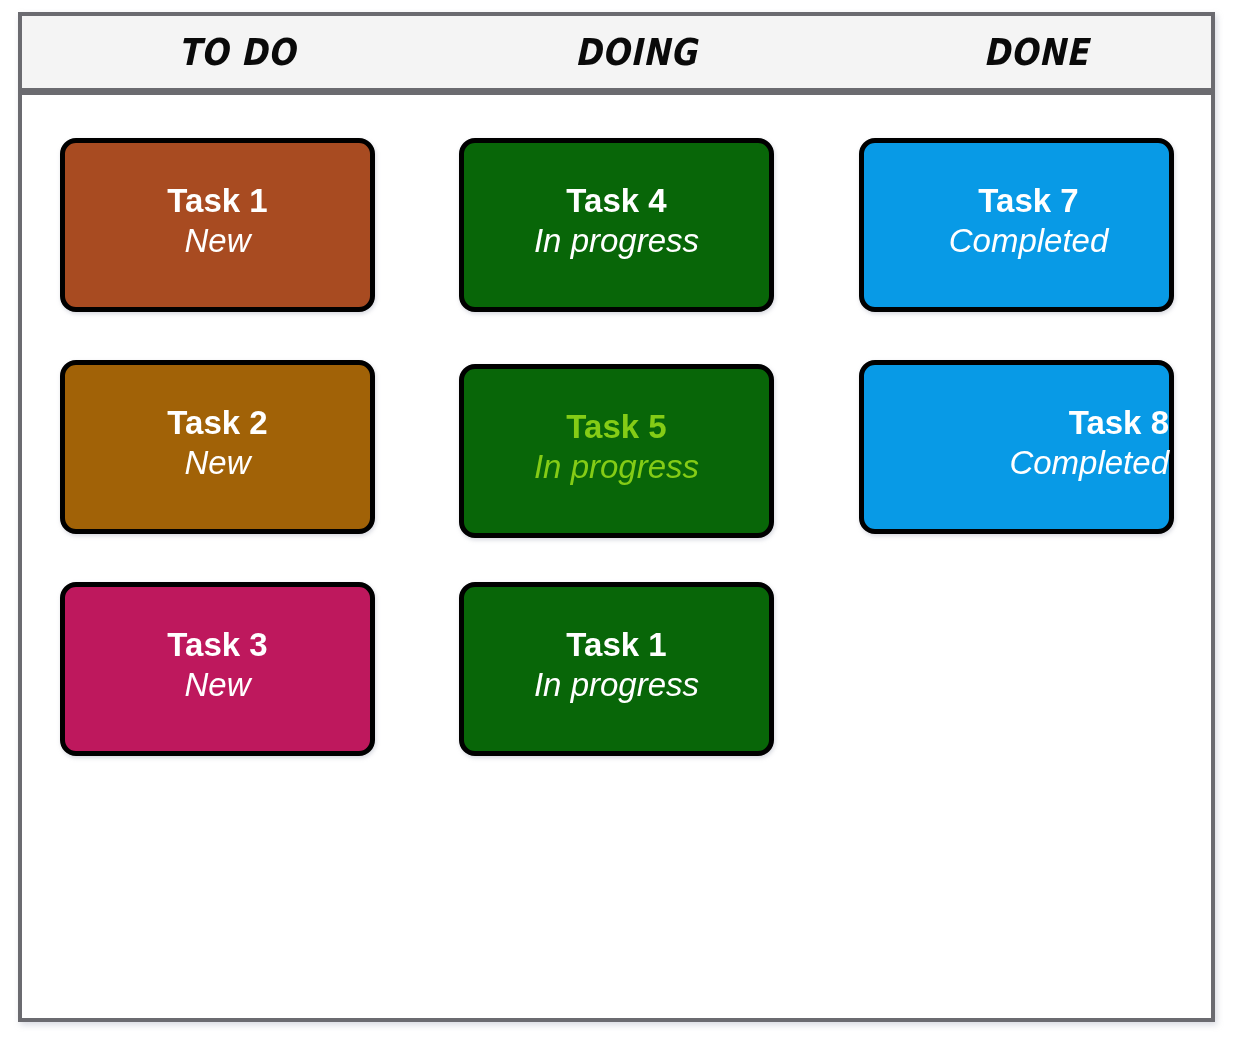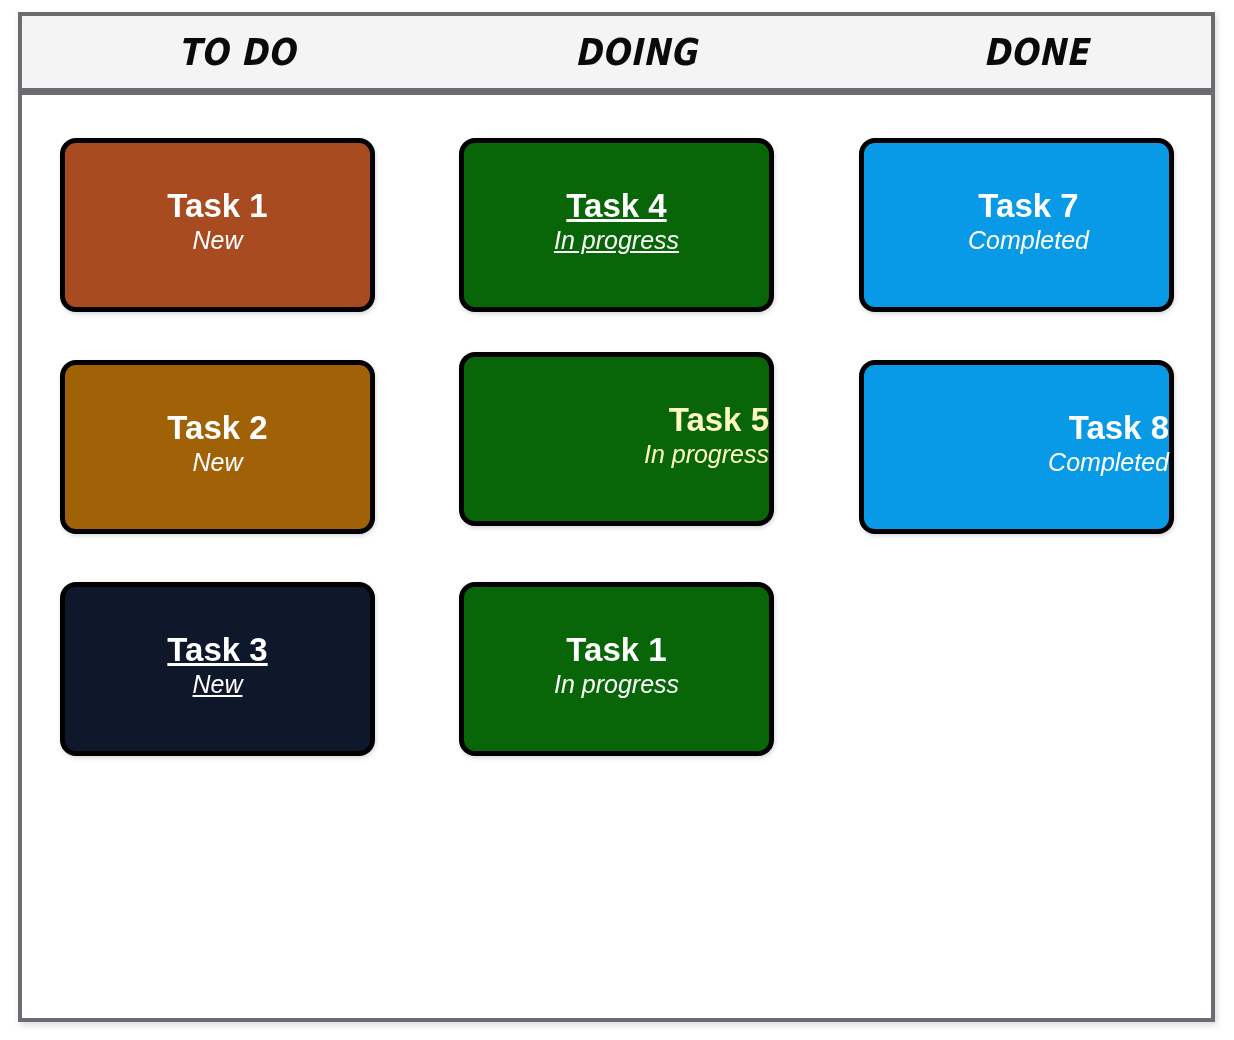--- a/index.html
+++ b/index.html
@@ -96,21 +96,21 @@
     filter: drop-shadow(1px 2px 2px rgba(120,125,150,0.30));
   }
   .card-title {
     font-size: 33px;
     font-weight: bold;
     line-height: 1.16;
     letter-spacing: 0px;
     text-align: center;
   }
   .card-status {
-    font-size: 25px;
+    font-size: 33px;
     font-style: italic;
     font-weight: normal;
     line-height: 1.16;
     text-align: center;
     margin-top: 1px;
   }
 </style>
 </head>
 <body>
 
@@ -128,29 +128,29 @@
 
 <div id="cards-layer">
     <div class="card" style="left: 42px; top: 126px; background: rgb(168, 75, 33); border-color: rgb(0, 0, 0); color: rgb(255, 255, 255);">
       <div class="card-title">Task 1</div>
       <div class="card-status">New</div>
     </div>
     <div class="card" style="left: 42px; top: 348px; background: #a16207; border-color: rgb(0, 0, 0); color: rgb(255, 255, 255);">
       <div class="card-title">Task 2</div>
       <div class="card-status">New</div>
     </div>
-    <div class="card" style="left: 42px; top: 570px; background: #0f172a; border-color: rgb(0, 0, 0); color: rgb(255, 255, 255); text-decoration: underline;">
+    <div class="card" style="left: 42px; top: 570px; background: #be185d; border-color: rgb(0, 0, 0); color: rgb(255, 255, 255);">
       <div class="card-title">Task 3</div>
       <div class="card-status">New</div>
     </div>
-    <div class="card" style="left: 441px; top: 126px; background: rgb(8, 102, 8); border-color: rgb(0, 0, 0); color: rgb(255, 255, 255); text-decoration: underline;">
+    <div class="card" style="left: 441px; top: 126px; background: rgb(8, 102, 8); border-color: rgb(0, 0, 0); color: rgb(255, 255, 255);">
       <div class="card-title">Task 4</div>
       <div class="card-status">In progress</div>
     </div>
-    <div class="card" style="left: 441px; top: 340px; background: rgb(8, 102, 8); border-color: rgb(0, 0, 0); color: #fef9c3; align-items: flex-end;">
+    <div class="card" style="left: 441px; top: 352px; background: rgb(8, 102, 8); border-color: rgb(0, 0, 0); color: #84cc16;">
       <div class="card-title">Task 5</div>
       <div class="card-status">In progress</div>
     </div>
     <div class="card" style="left: 441px; top: 570px; background: rgb(8, 102, 8); border-color: rgb(0, 0, 0); color: rgb(255, 255, 255);">
       <div class="card-title">Task 1</div>
       <div class="card-status">In progress</div>
     </div>
     <div class="card" style="left: 841px; top: 126px; background: rgb(8, 154, 230); border-color: rgb(0, 0, 0); color: rgb(255, 255, 255); padding-left: 24px;">
       <div class="card-title">Task 7</div>
       <div class="card-status">Completed</div>

